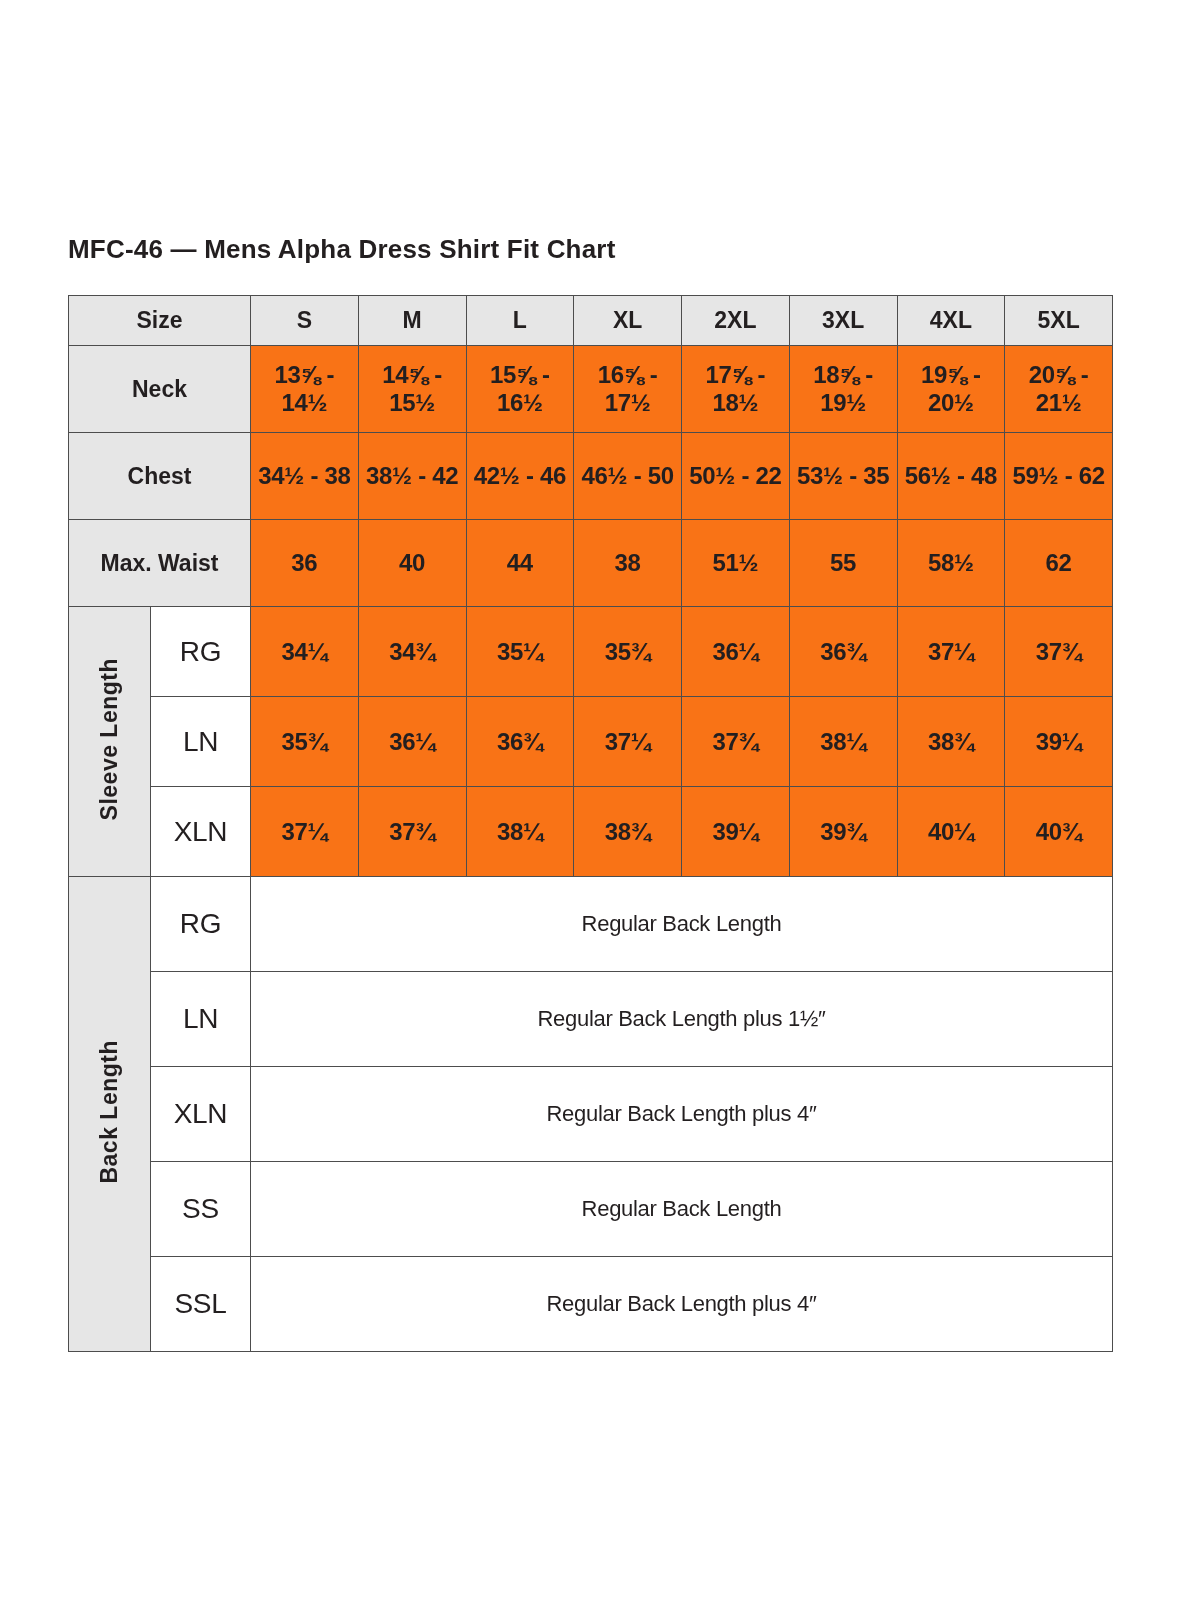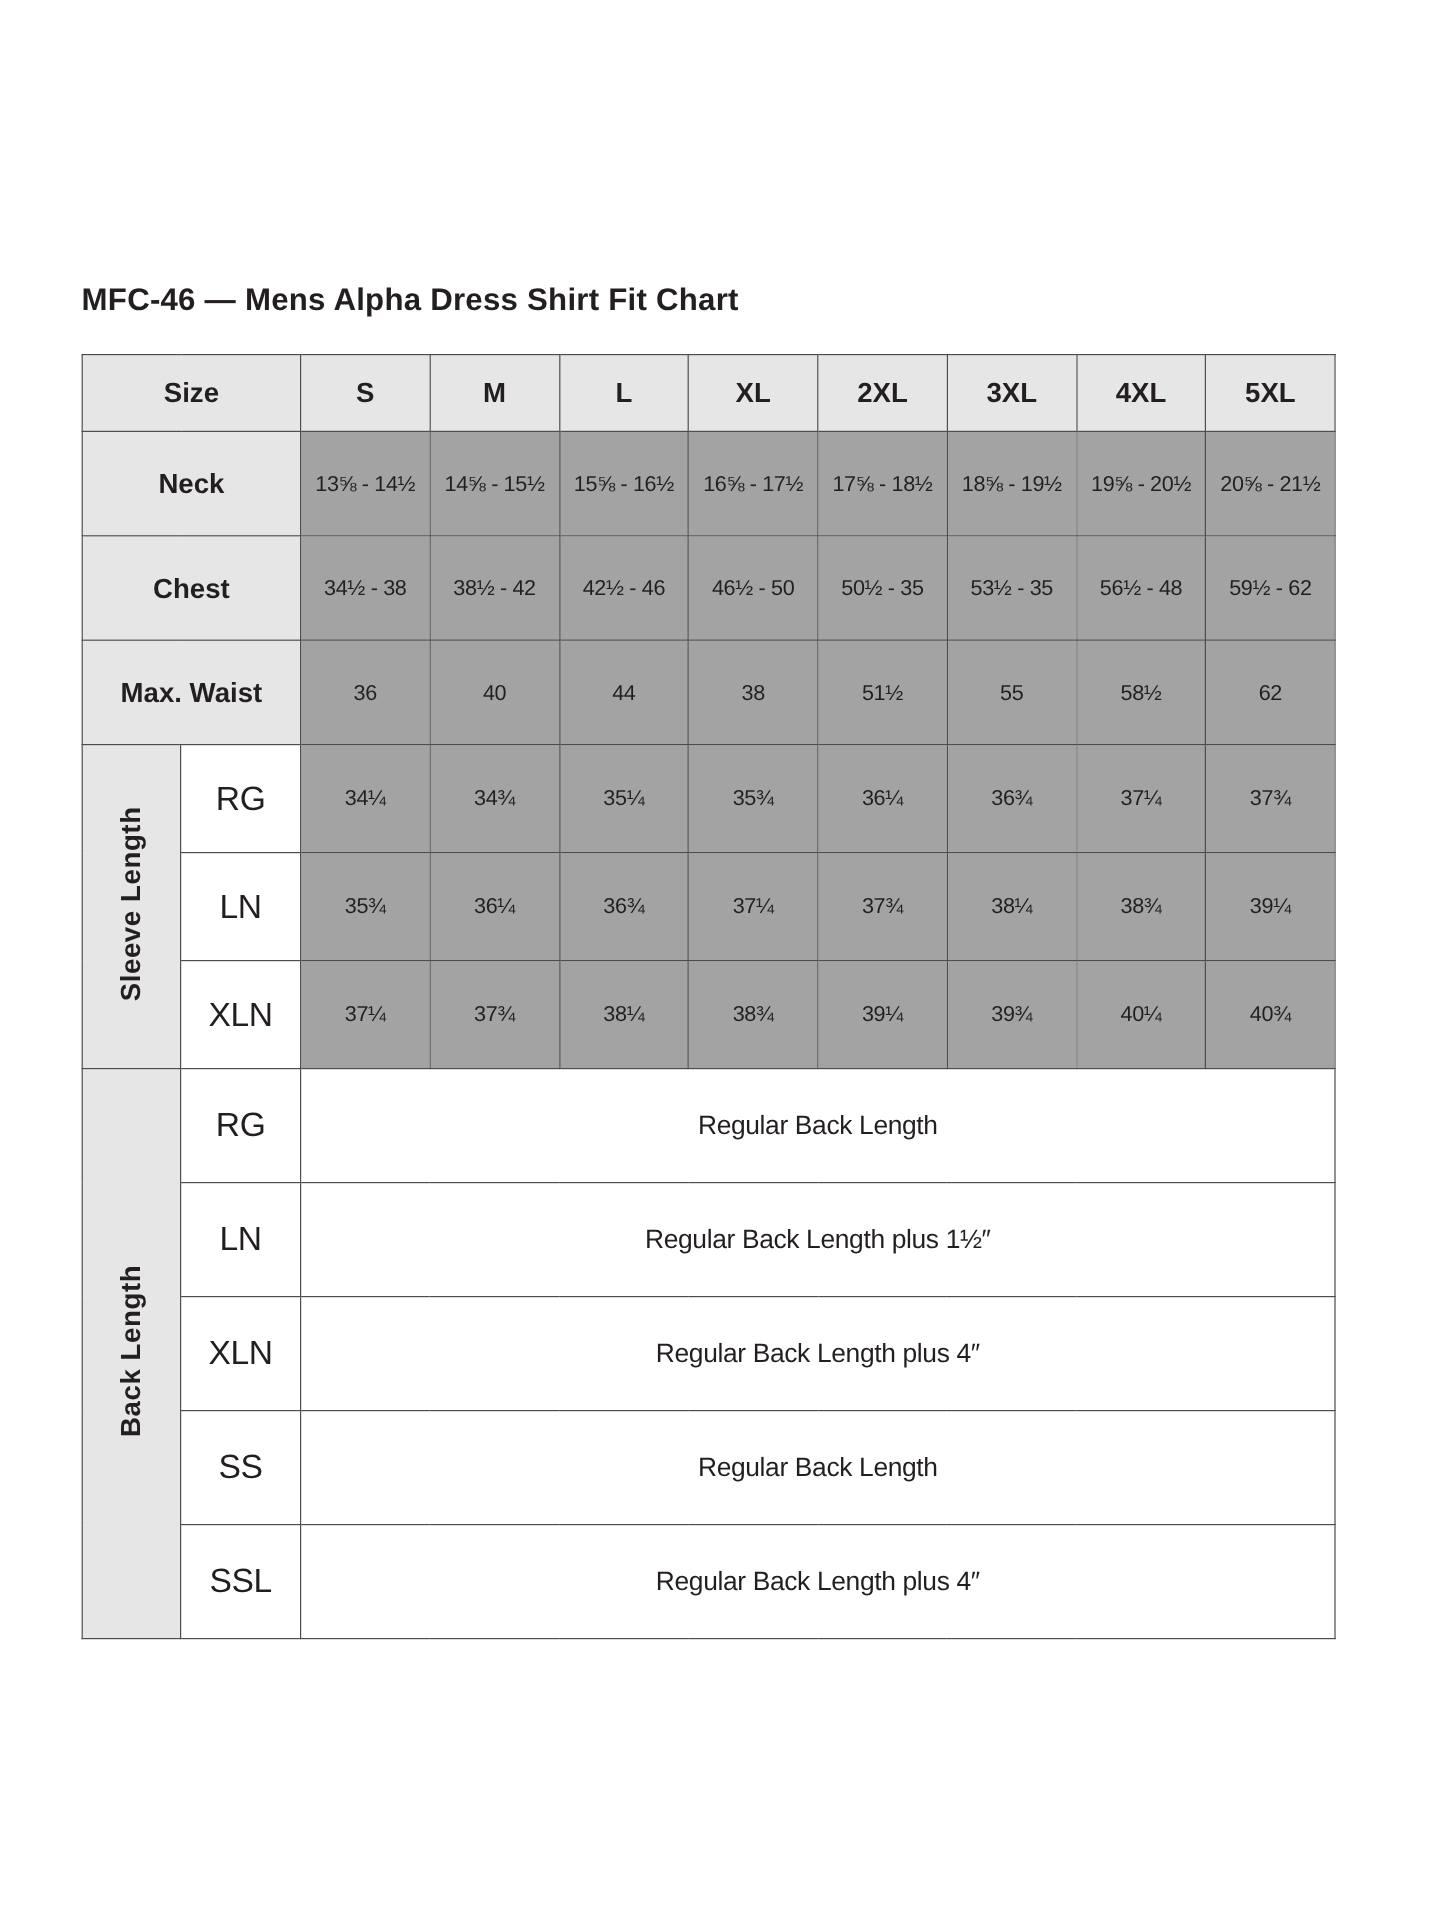--- a/index.html
+++ b/index.html
@@ -25,38 +25,39 @@
     table-layout: fixed;
     width: 1044px;
   }
   table.fit-chart td, table.fit-chart th {
     border: 1.5px solid #4d4d4d;
     text-align: center;
     vertical-align: middle;
     padding: 0;
     overflow: hidden;
   }
-  .h-header { height: 64px; }
+  .h-header { height: 50px; }
   .h-row    { height: 87px; }
   .h-sleeve { height: 90px; }
   .h-back   { height: 95px; }
   th.size-head, td.row-label {
     font-weight: bold;
     font-size: 23px;
     background: #e6e6e6;
   }
   th.col-head {
     font-weight: bold;
     font-size: 23px;
     background: #e6e6e6;
   }
   td.data-cell {
-    font-size: 18px;
+    font-size: 24px;
     letter-spacing: -0.3px;
-    background: #a3a3a3;
+    background: #f97316;
+    font-weight: bold;
   }
   td.sub-label {
     font-size: 28px;
     letter-spacing: -0.3px;
     background: #ffffff;
   }
   td.vcell { background: #e6e6e6; }
   .vlabel {
     display: inline-block;
     writing-mode: vertical-rl;
@@ -116,21 +117,21 @@
     <td class="data-cell">19⅝ - 20½</td>
     <td class="data-cell">20⅝ - 21½</td>
   </tr>
 
   <tr class="h-row">
     <td class="row-label" colspan="2">Chest</td>
     <td class="data-cell">34½ - 38</td>
     <td class="data-cell">38½ - 42</td>
     <td class="data-cell">42½ - 46</td>
     <td class="data-cell">46½ - 50</td>
-    <td class="data-cell">50½ - 35</td>
+    <td class="data-cell">50½ - 22</td>
     <td class="data-cell">53½ - 35</td>
     <td class="data-cell">56½ - 48</td>
     <td class="data-cell">59½ - 62</td>
   </tr>
 
   <tr class="h-row">
     <td class="row-label" colspan="2">Max. Waist</td>
     <td class="data-cell">36</td>
     <td class="data-cell">40</td>
     <td class="data-cell">44</td>

